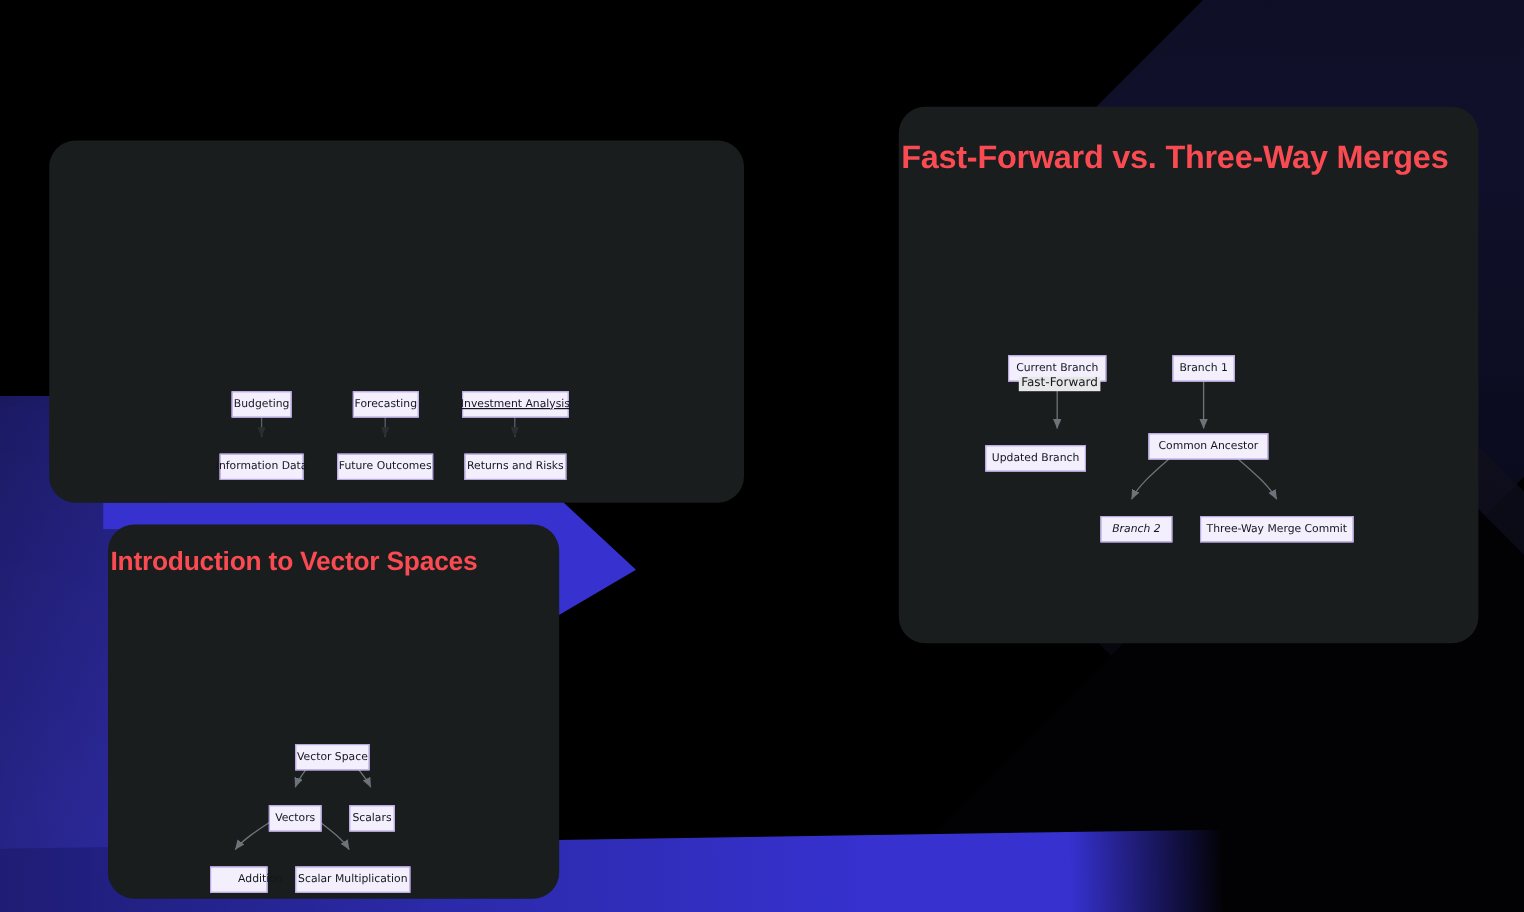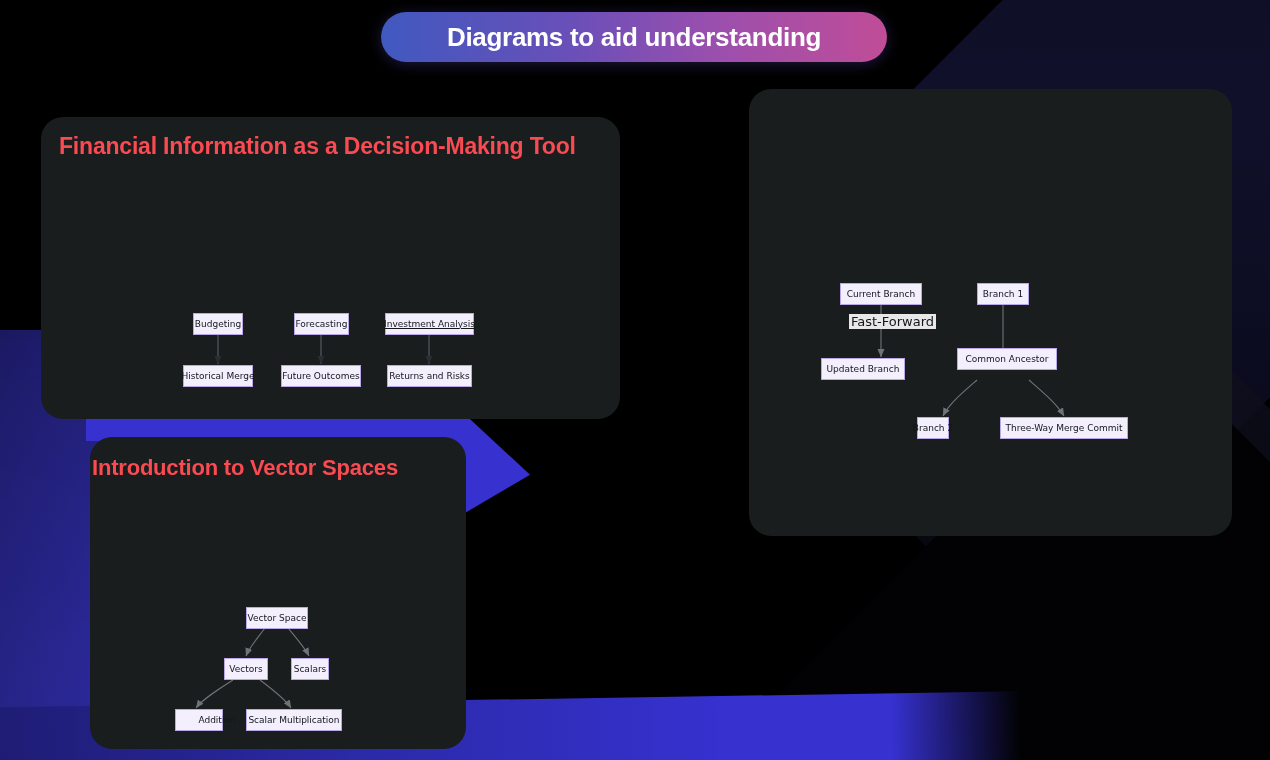--- a/index.html
+++ b/index.html
@@ -134,26 +134,27 @@
   .node {
     position: absolute;
     background: #f3effd;
     border: 1px solid #b9a7e8;
     color: #14161c;
     font-size: 9px;
     display: flex; align-items: center; justify-content: center;
     white-space: nowrap;
     font-family: "DejaVu Sans", sans-serif;
     line-height: 1;
+    margin-top: 13px;
   }
   .edge-label {
     position: absolute;
     background: #e8e8e8;
     color: #14161c;
-    font-size: 13px;
+    font-size: 10px;
     padding: 1px 2px;
     white-space: nowrap;
     font-family: "DejaVu Sans", sans-serif;
     line-height: 1;
   }
 </style>
 </head>
 <body>
 
 <div id="stage">
@@ -162,66 +163,63 @@
     <div class="bg-diag-tr"></div>
     <div class="bg-diag-tr2"></div>
     <div class="bg-diag-br"></div>
     <div class="bg-glow-bl"></div>
     <div class="bg-band-left"></div>
     <div class="bg-arrow-tail"></div>
     <div class="bg-arrow"></div>
     <div class="bg-band-bottom"></div>
   </div>
 
-  <div class="header-pill">
-    <span class="header-pill-title">Diagrams to aid understanding</span>
-  </div>
 
   <div class="card" id="card-finance">
-    <div class="card-title">Financial Information as a Decision-Making Tool</div>
 
     <div class="diagram">
       <svg width="579" height="302">
         <defs>
           <marker id="ah1" markerWidth="9" markerHeight="9" refX="7.2" refY="3.2" orient="auto">
             <path d="M0,0 L7.4,3.2 L0,6.4 z" fill="#2a2d33"></path>
           </marker>
         </defs>
 
         <path d="M177,218 L177,247" stroke="#5b5f66" stroke-width="1.1" fill="none" marker-end="url(#ah1)"></path>
 
         <path d="M280,218 L280,247" stroke="#5b5f66" stroke-width="1.1" fill="none" marker-end="url(#ah1)"></path>
 
         <path d="M388,218 L388,247" stroke="#5b5f66" stroke-width="1.1" fill="none" marker-end="url(#ah1)"></path>
       </svg>
 
       <div class="node" style="left:152px; top:196px; width:50px; height:22px;">
         <span>Budgeting</span>
       </div>
       <div class="node" style="left:142px; top:248px; width:70px; height:22px;">
-        <span>Historical Merge</span>
+        <span>Information Data</span>
       </div>
 
       <div class="node" style="left:253px; top:196px; width:55px; height:22px;">
         <span>Forecasting</span>
       </div>
       <div class="node" style="left:240px; top:248px; width:80px; height:22px;">
         <span>Future Outcomes</span>
       </div>
 
       <div class="node" style="left:344px; top:196px; width:89px; height:22px;text-decoration:underline;">
         <span>Investment Analysis</span>
       </div>
       <div class="node" style="left:346px; top:248px; width:85px; height:22px;">
         <span>Returns and Risks</span>
       </div>
     </div>
   </div>
 
   <div class="card" id="card-merges">
+    <div class="card-title">Fast-Forward vs. Three-Way Merges</div>
 
     <div class="diagram">
       <svg width="483" height="447">
         <defs>
           <marker id="ah2" markerWidth="9" markerHeight="9" refX="7.2" refY="3.2" orient="auto">
             <path d="M0,0 L7.4,3.2 L0,6.4 z" fill="#6f7379"></path>
           </marker>
         </defs>
 
         <path d="M132,215 L132,268" stroke="#6f7379" stroke-width="1.1" fill="none" marker-end="url(#ah2)"></path>
@@ -241,21 +239,21 @@
         <span>Updated Branch</span>
       </div>
 
       <div class="node" style="left:228px; top:194px; width:52px; height:22px;">
         <span>Branch 1</span>
       </div>
       <div class="node" style="left:208px; top:259px; width:100px; height:22px;">
         <span>Common Ancestor</span>
       </div>
 
-      <div class="node" style="left:168px; top:328px; width:32px; height:22px;">
+      <div class="node" style="left:168px; top:328px; width:60px; height:22px;font-style:italic;">
         <span>Branch 2</span>
       </div>
       <div class="node" style="left:251px; top:328px; width:128px; height:22px;">
         <span>Three-Way Merge Commit</span>
       </div>
     </div>
   </div>
 
   <div class="card" id="card-vectors">
     <div class="card-title">Introduction to Vector Spaces</div>

